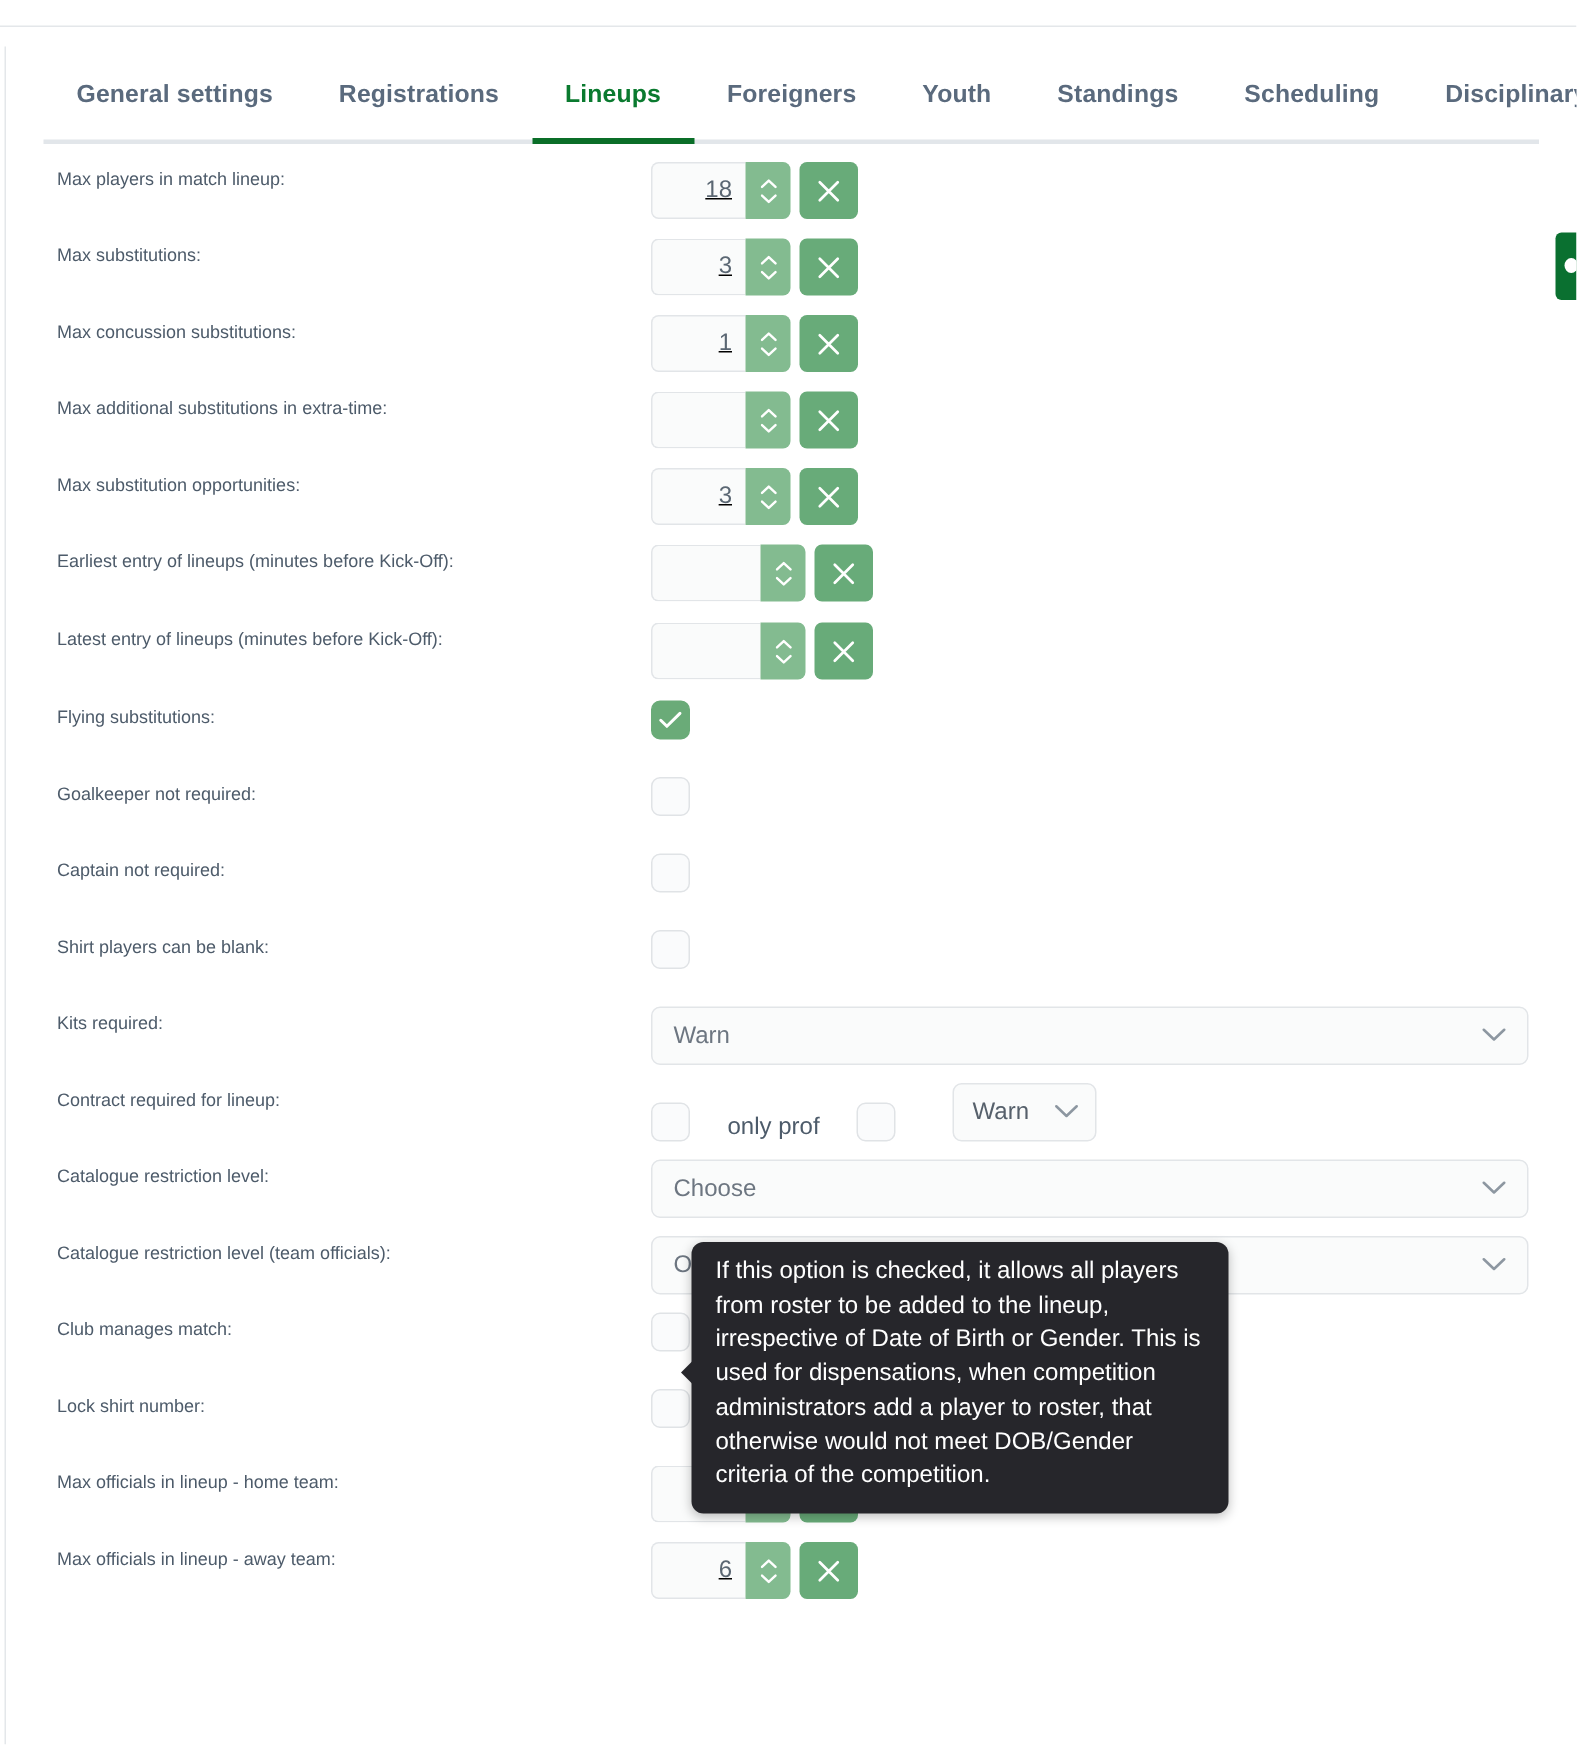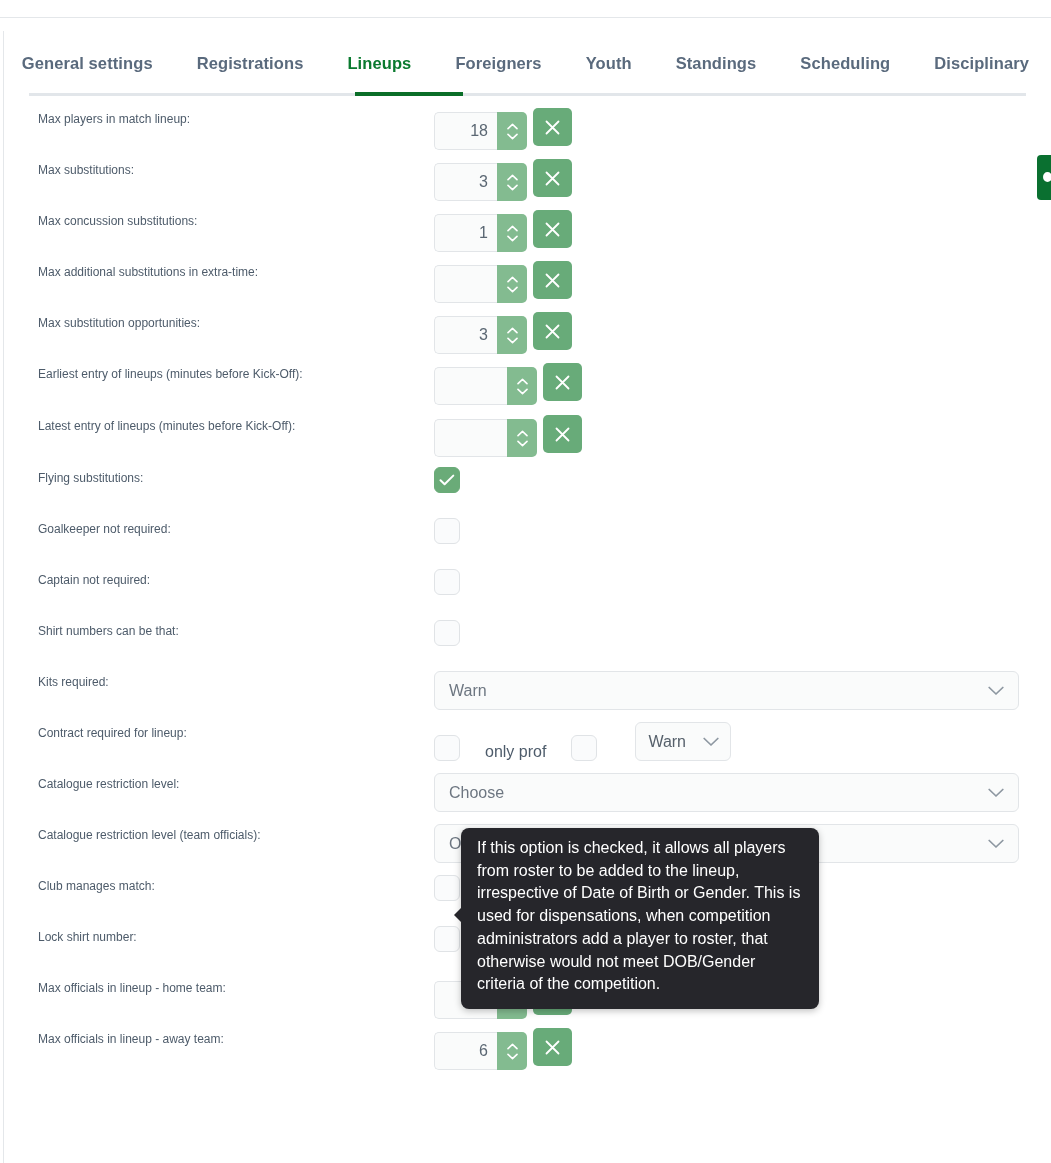--- a/index.html
+++ b/index.html
@@ -22,21 +22,21 @@
   }
 
   .page { position: absolute; top: 31px; left: 4px; width: 1047px; }
 
   
   .tabbar {
     position: relative;
     padding: 0 0 0 25px;
     height: 65px;
   }
-  .tabs { display: flex; align-items: flex-start; gap: 0; justify-content: flex-end; }
+  .tabs { display: flex; align-items: flex-start; gap: 0; }
   .tab {
     font-size: 16.5px;
     font-weight: bold;
     color: #5a6a7d;
     padding: 23px 22px 18px 22px;
     cursor: pointer;
     white-space: nowrap;
     letter-spacing: .1px;
   }
   .tab.active { color: #0a7a2f; }
@@ -76,21 +76,21 @@
     color: #4d5b6a;
     line-height: 1.35;
     padding-top: 3px;
   }
   .row .control { flex: 1; display: flex; align-items: flex-start; }
 
   .row-h51 { height: 51px; }
   .row-h52 { height: 52px; }
 
   
-  .spinner { display: flex; align-items: center; height: 46px; }
+  .spinner { display: flex; align-items: flex-start; height: 46px; text-decoration: underline; }
   .spin-input {
     width: 63px; height: 38px;
     border: 1px solid #e2e5e8; border-right: none;
     border-radius: 5px 0 0 5px;
     background: #fafbfb;
     text-align: right;
     padding: 0 9px 0 6px;
     font-size: 16px; color: #5b6773;
     font-family: "Liberation Sans", sans-serif;
     outline: none;
@@ -395,21 +395,21 @@
           <span class="cbox"></span>
         </div>
       </div>
       <div class="row row-h51">
         <div class="label">Captain not required:</div>
         <div class="control">
           <span class="cbox"></span>
         </div>
       </div>
       <div class="row row-h51">
-        <div class="label">Shirt numbers can be that:</div>
+        <div class="label">Shirt players can be blank:</div>
         <div class="control">
           <span class="cbox"></span>
         </div>
       </div>
       <div class="row row-h51">
         <div class="label">Kits required:</div>
         <div class="control">
           <div class="select">
             <span>Warn</span>
             <span class="caret"><svg width="16" height="10" viewBox="0 0 16 10">

